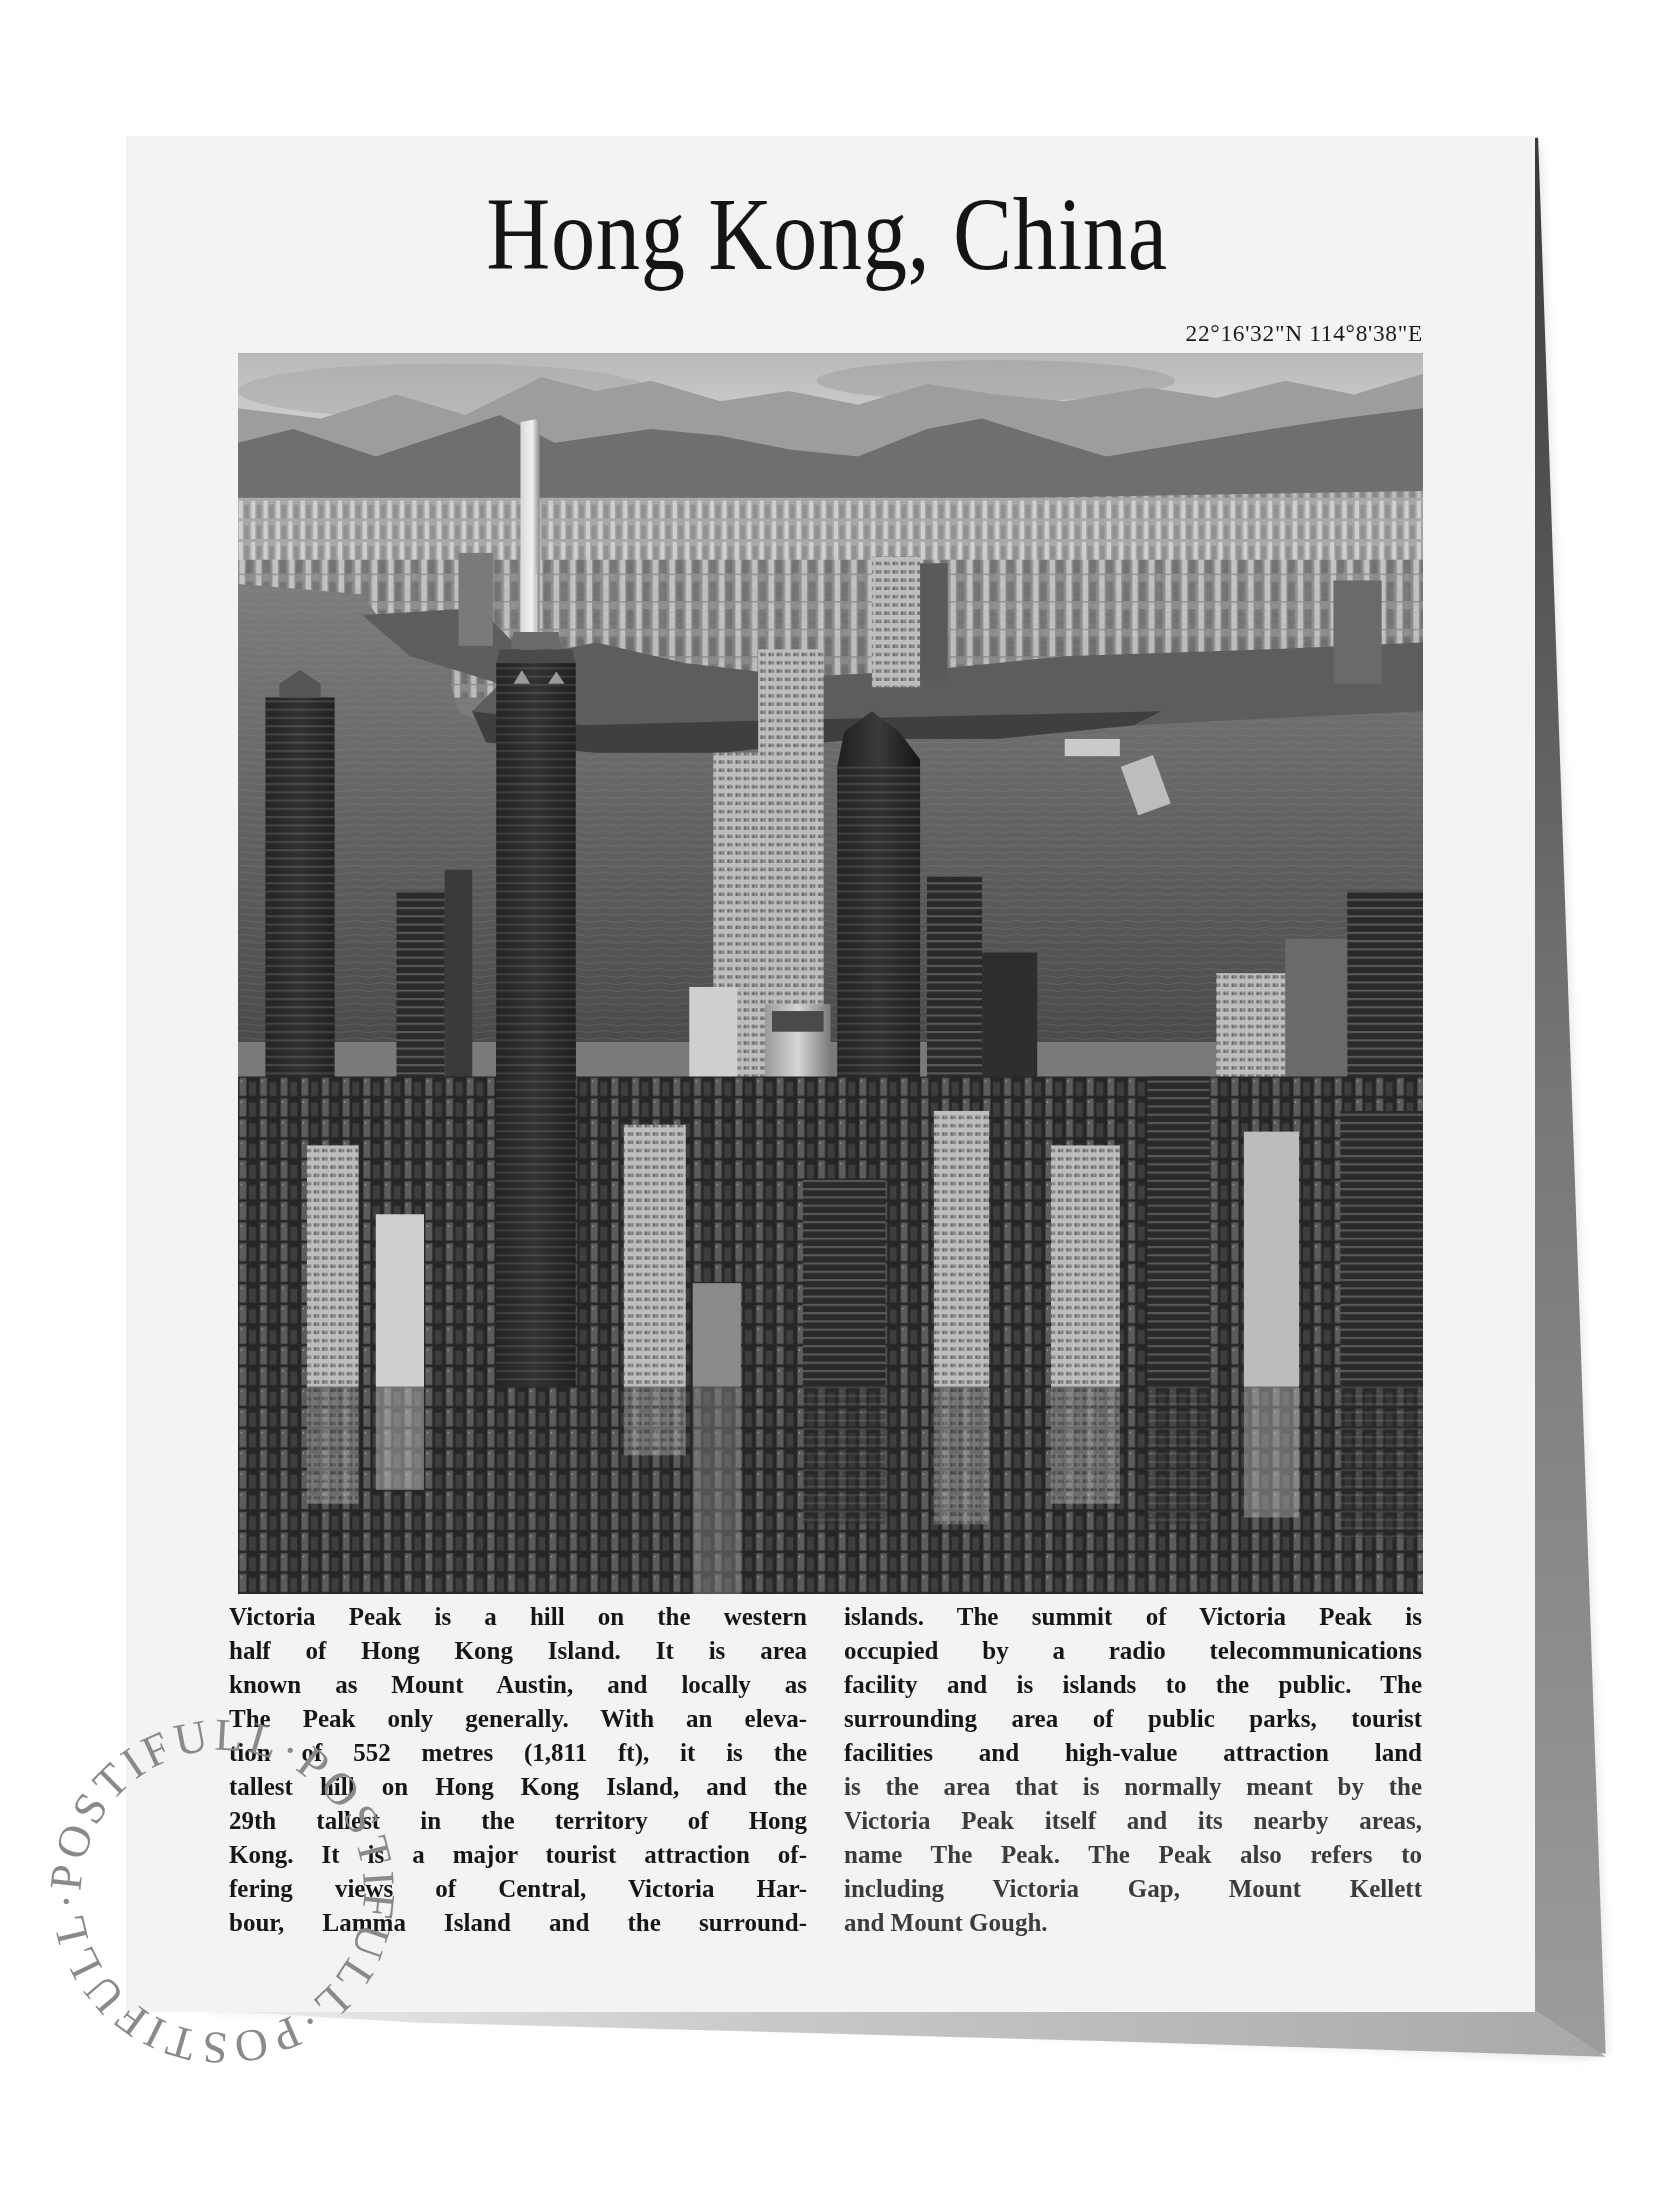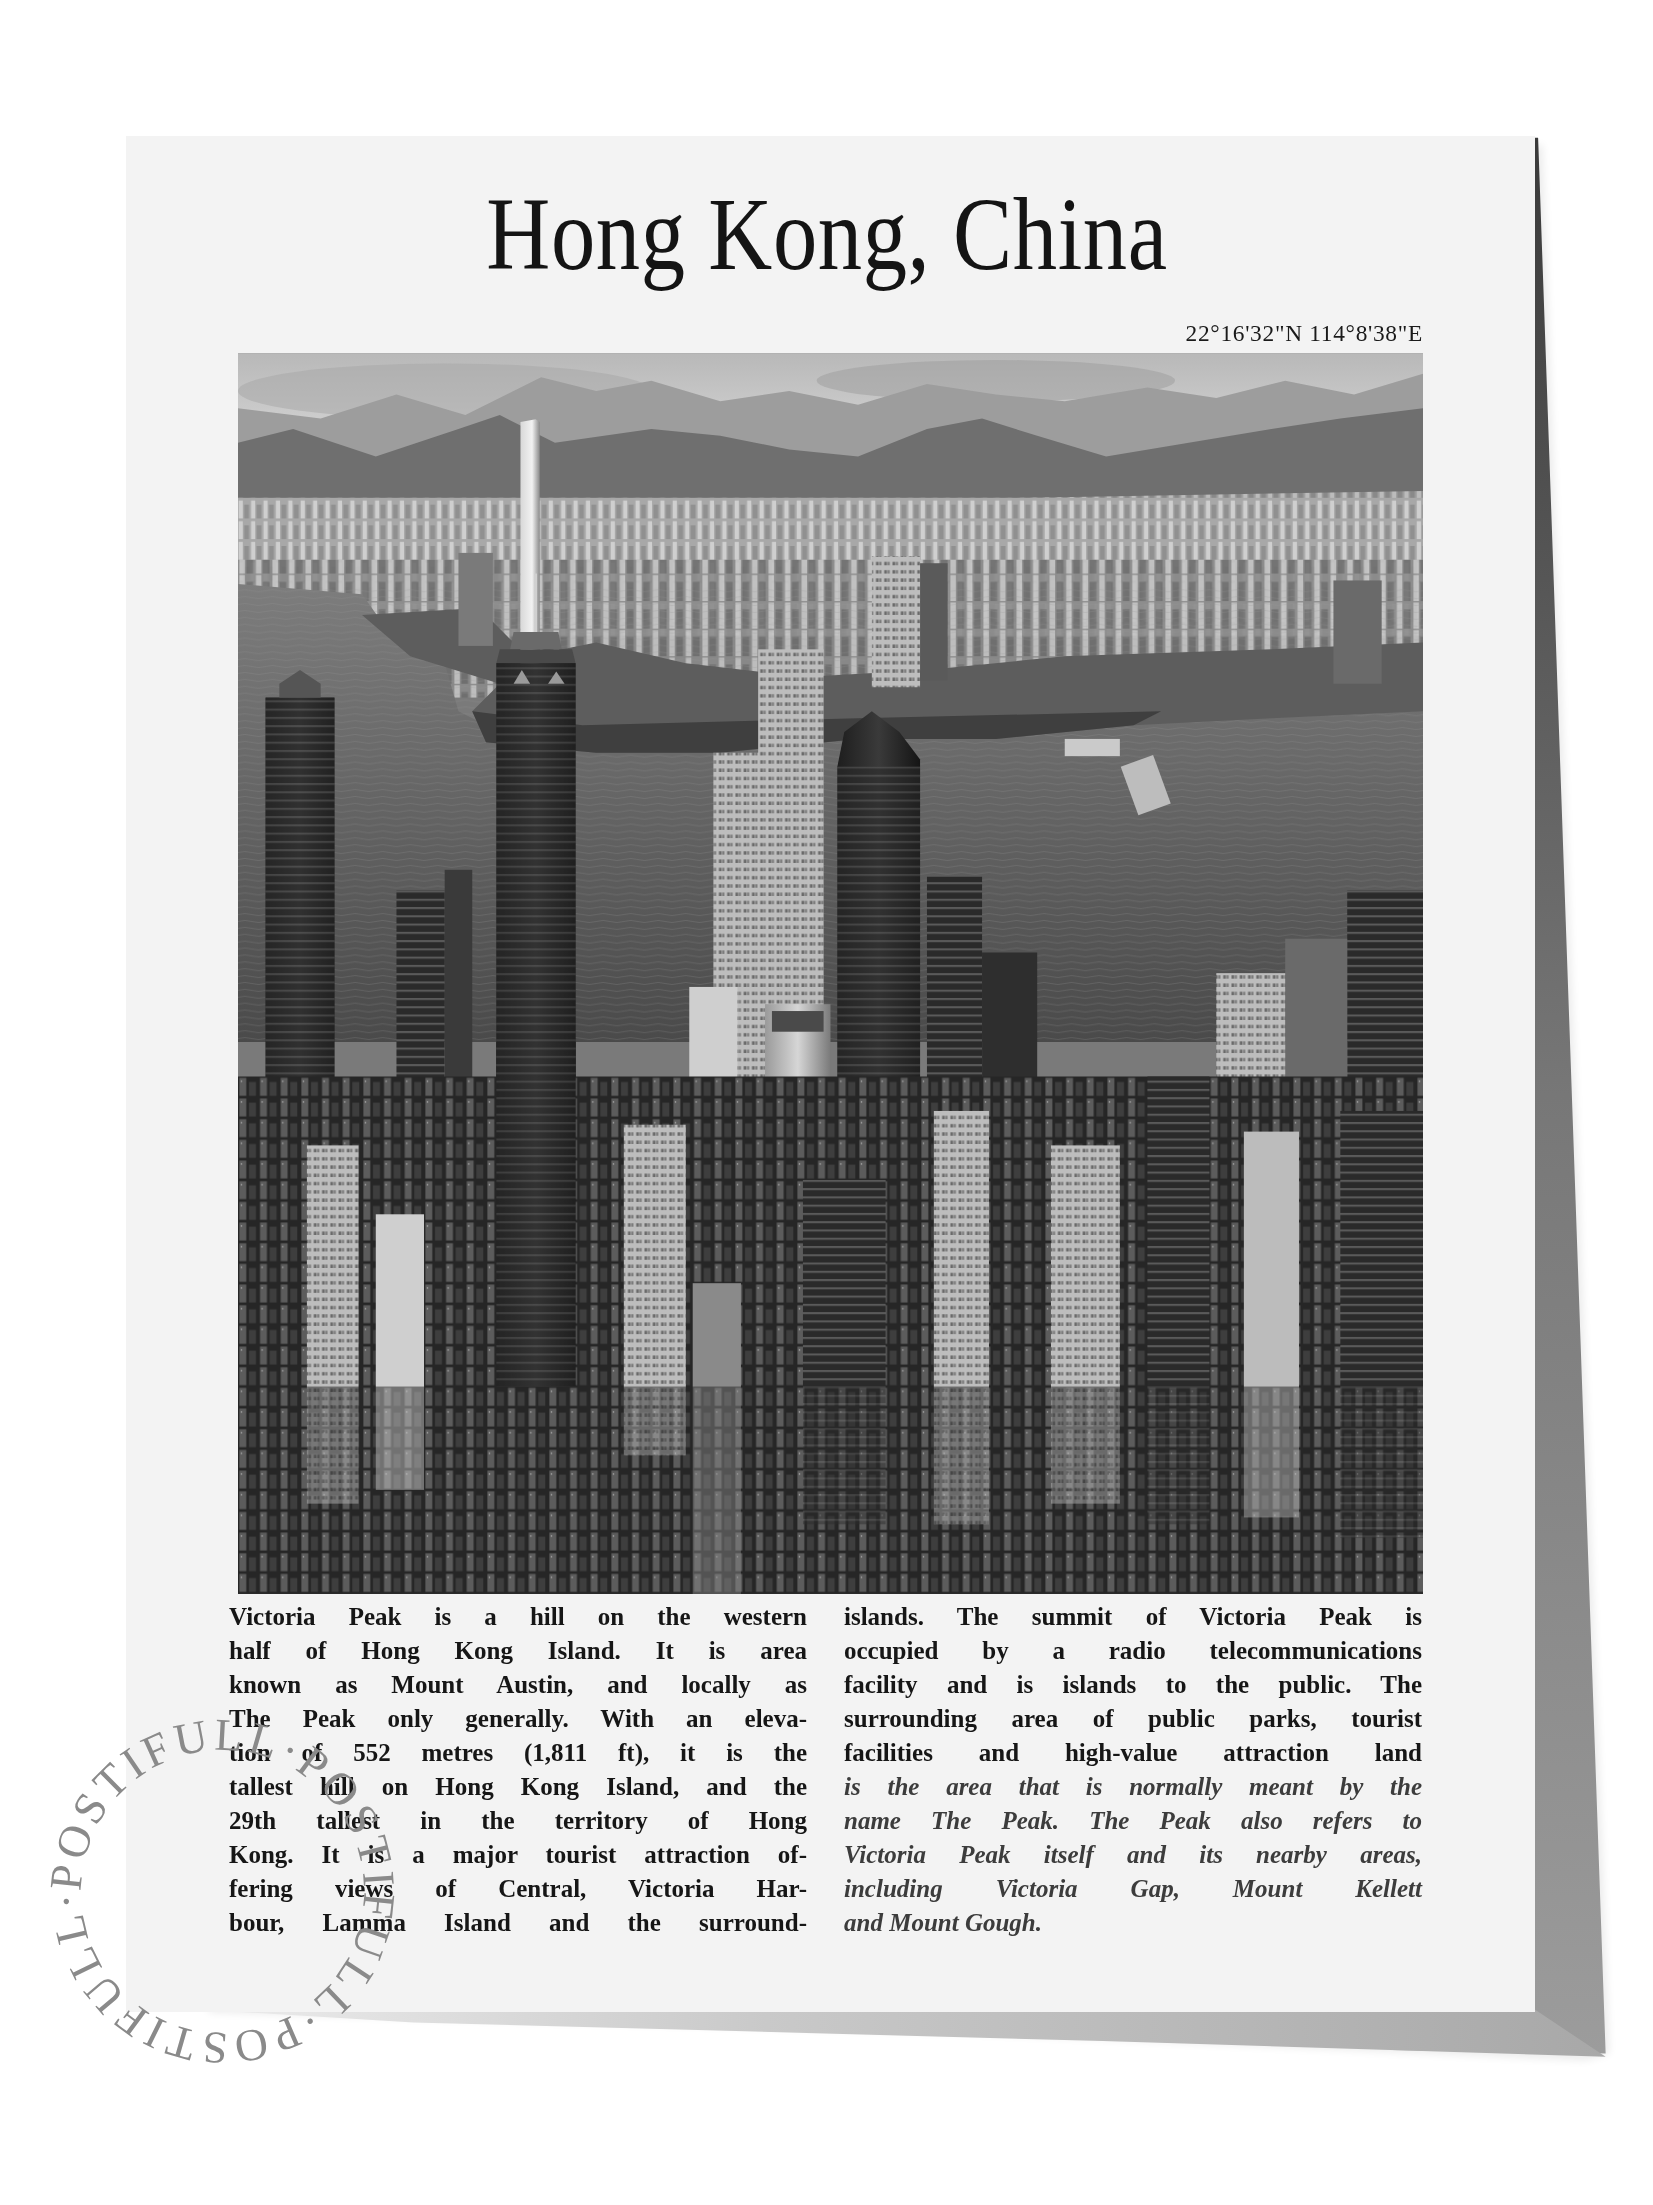--- a/index.html
+++ b/index.html
@@ -32,21 +32,21 @@
   .photo svg { display:block; }
   .col {
     position:absolute; top:1600px; width:578px;
     font-family:"Liberation Serif", "DejaVu Serif", serif;
     font-weight:700; font-size:25px; line-height:34px; color:#161616;
     text-align:justify; text-align-last:justify;
   }
   .col .last { text-align-last:left; }
   .col-left { left:229px; }
   .col-right { left:844px; width:578px; }
-  .col-right .fade { color:#3c3c3c;font-style:italic; }
+  .col-right .fade { color:#3c3c3c; }
   .line { display:block; white-space:nowrap; text-align:justify; text-align-last:justify; }
   .line.last { text-align-last:left; }
   .stamp {
     position:absolute; left:50px; top:1719px; width:345px; height:345px; pointer-events:none;
   }
 </style>
 </head>
 <body>
 
 <svg class="curl-shadow" width="1654" height="2205" viewBox="0 0 2400 3200">
@@ -226,22 +226,22 @@
   <span class="line">bour, Lamma Island and the surround-</span>
 </div>
 
 <div class="col col-right">
   <span class="line">islands. The summit of Victoria Peak is</span>
   <span class="line">occupied by a radio telecommunications</span>
   <span class="line">facility and is islands to the public. The</span>
   <span class="line">surrounding area of public parks, tourist</span>
   <span class="line">facilities and high-value attraction land</span>
   <span class="line fade">is the area that is normally meant by the</span>
+  <span class="line fade">Victoria Peak itself and its nearby areas,</span>
   <span class="line fade">name The Peak. The Peak also refers to</span>
-  <span class="line fade">Victoria Peak itself and its nearby areas,</span>
   <span class="line fade">including Victoria Gap, Mount Kellett</span>
   <span class="line last fade">and Mount Gough.</span>
 </div>
 
 <svg class="stamp" width="345" height="345" viewBox="0 0 500 500">
   <defs>
     <path id="stampCircle" d="M250,250 m-205,0 a205,205 0 1,1 410,0 a205,205 0 1,1 -410,0"></path>
   </defs>
   <text font-family="Liberation Serif, DejaVu Serif, serif" font-size="66" fill="#8a8a8a" letter-spacing="6">
     <textPath href="#stampCircle" startOffset="0" id="stampText">POSTIFULL·POSTIFULL·POSTIFULL·</textPath>

